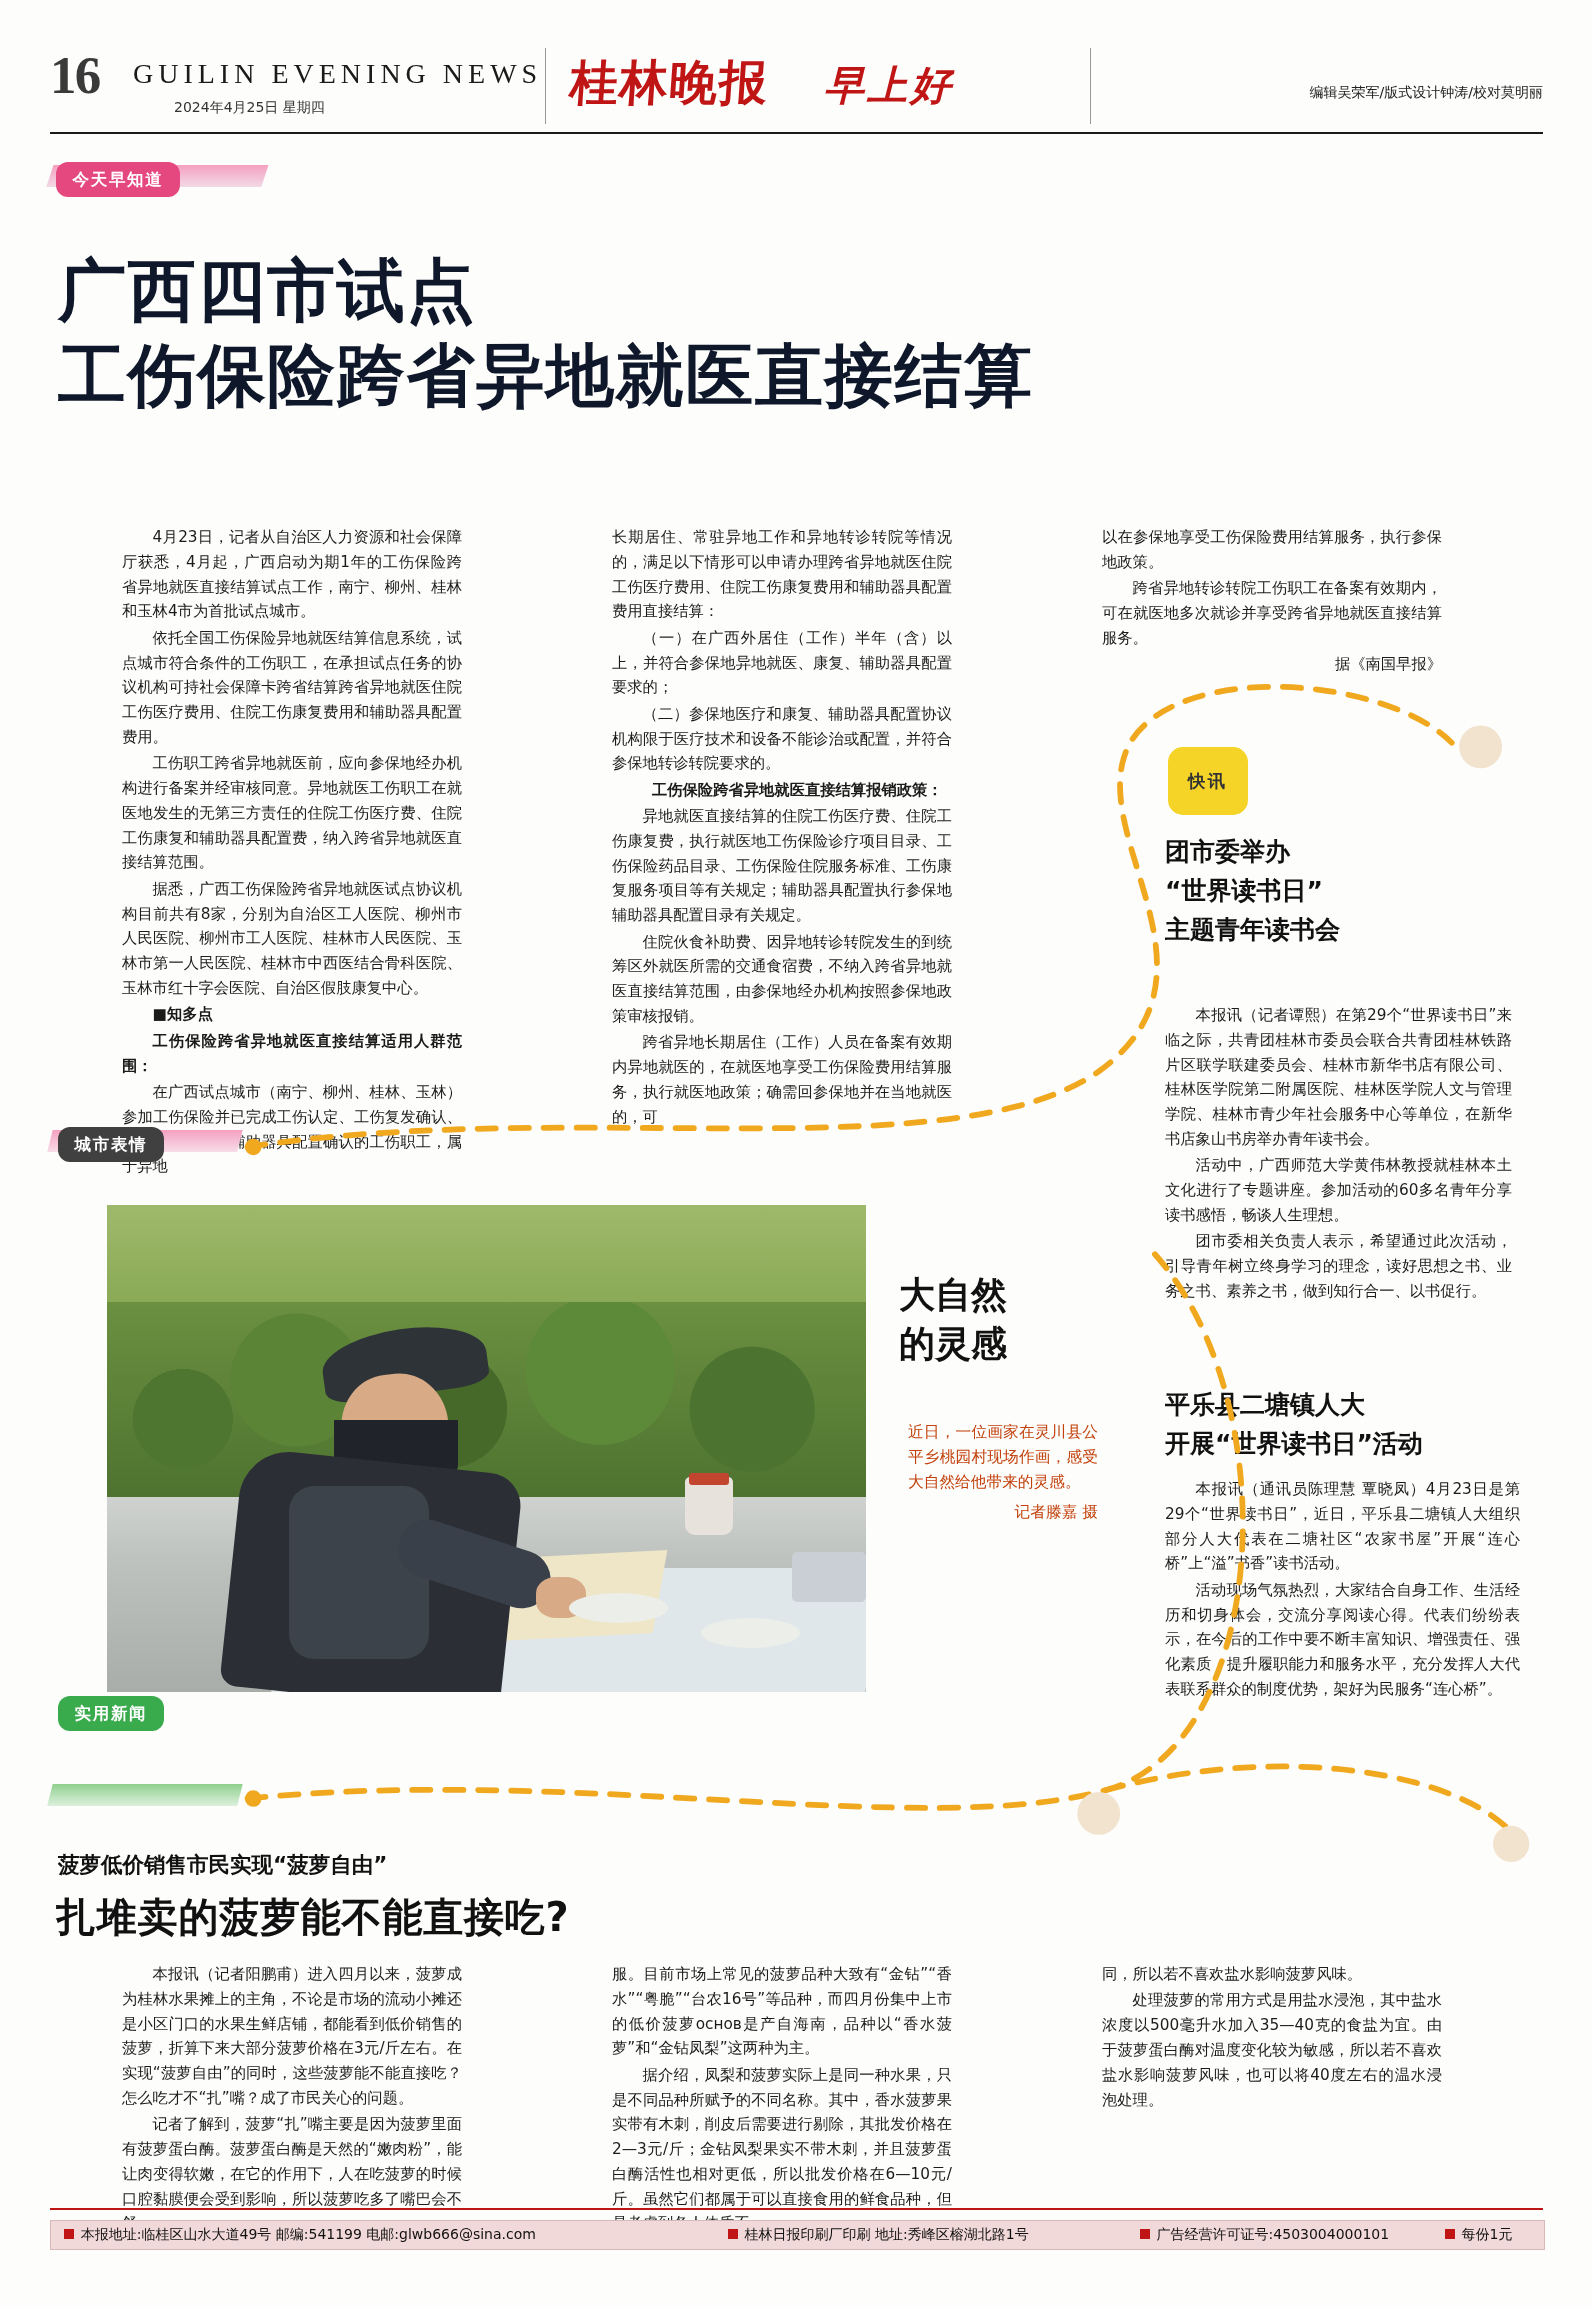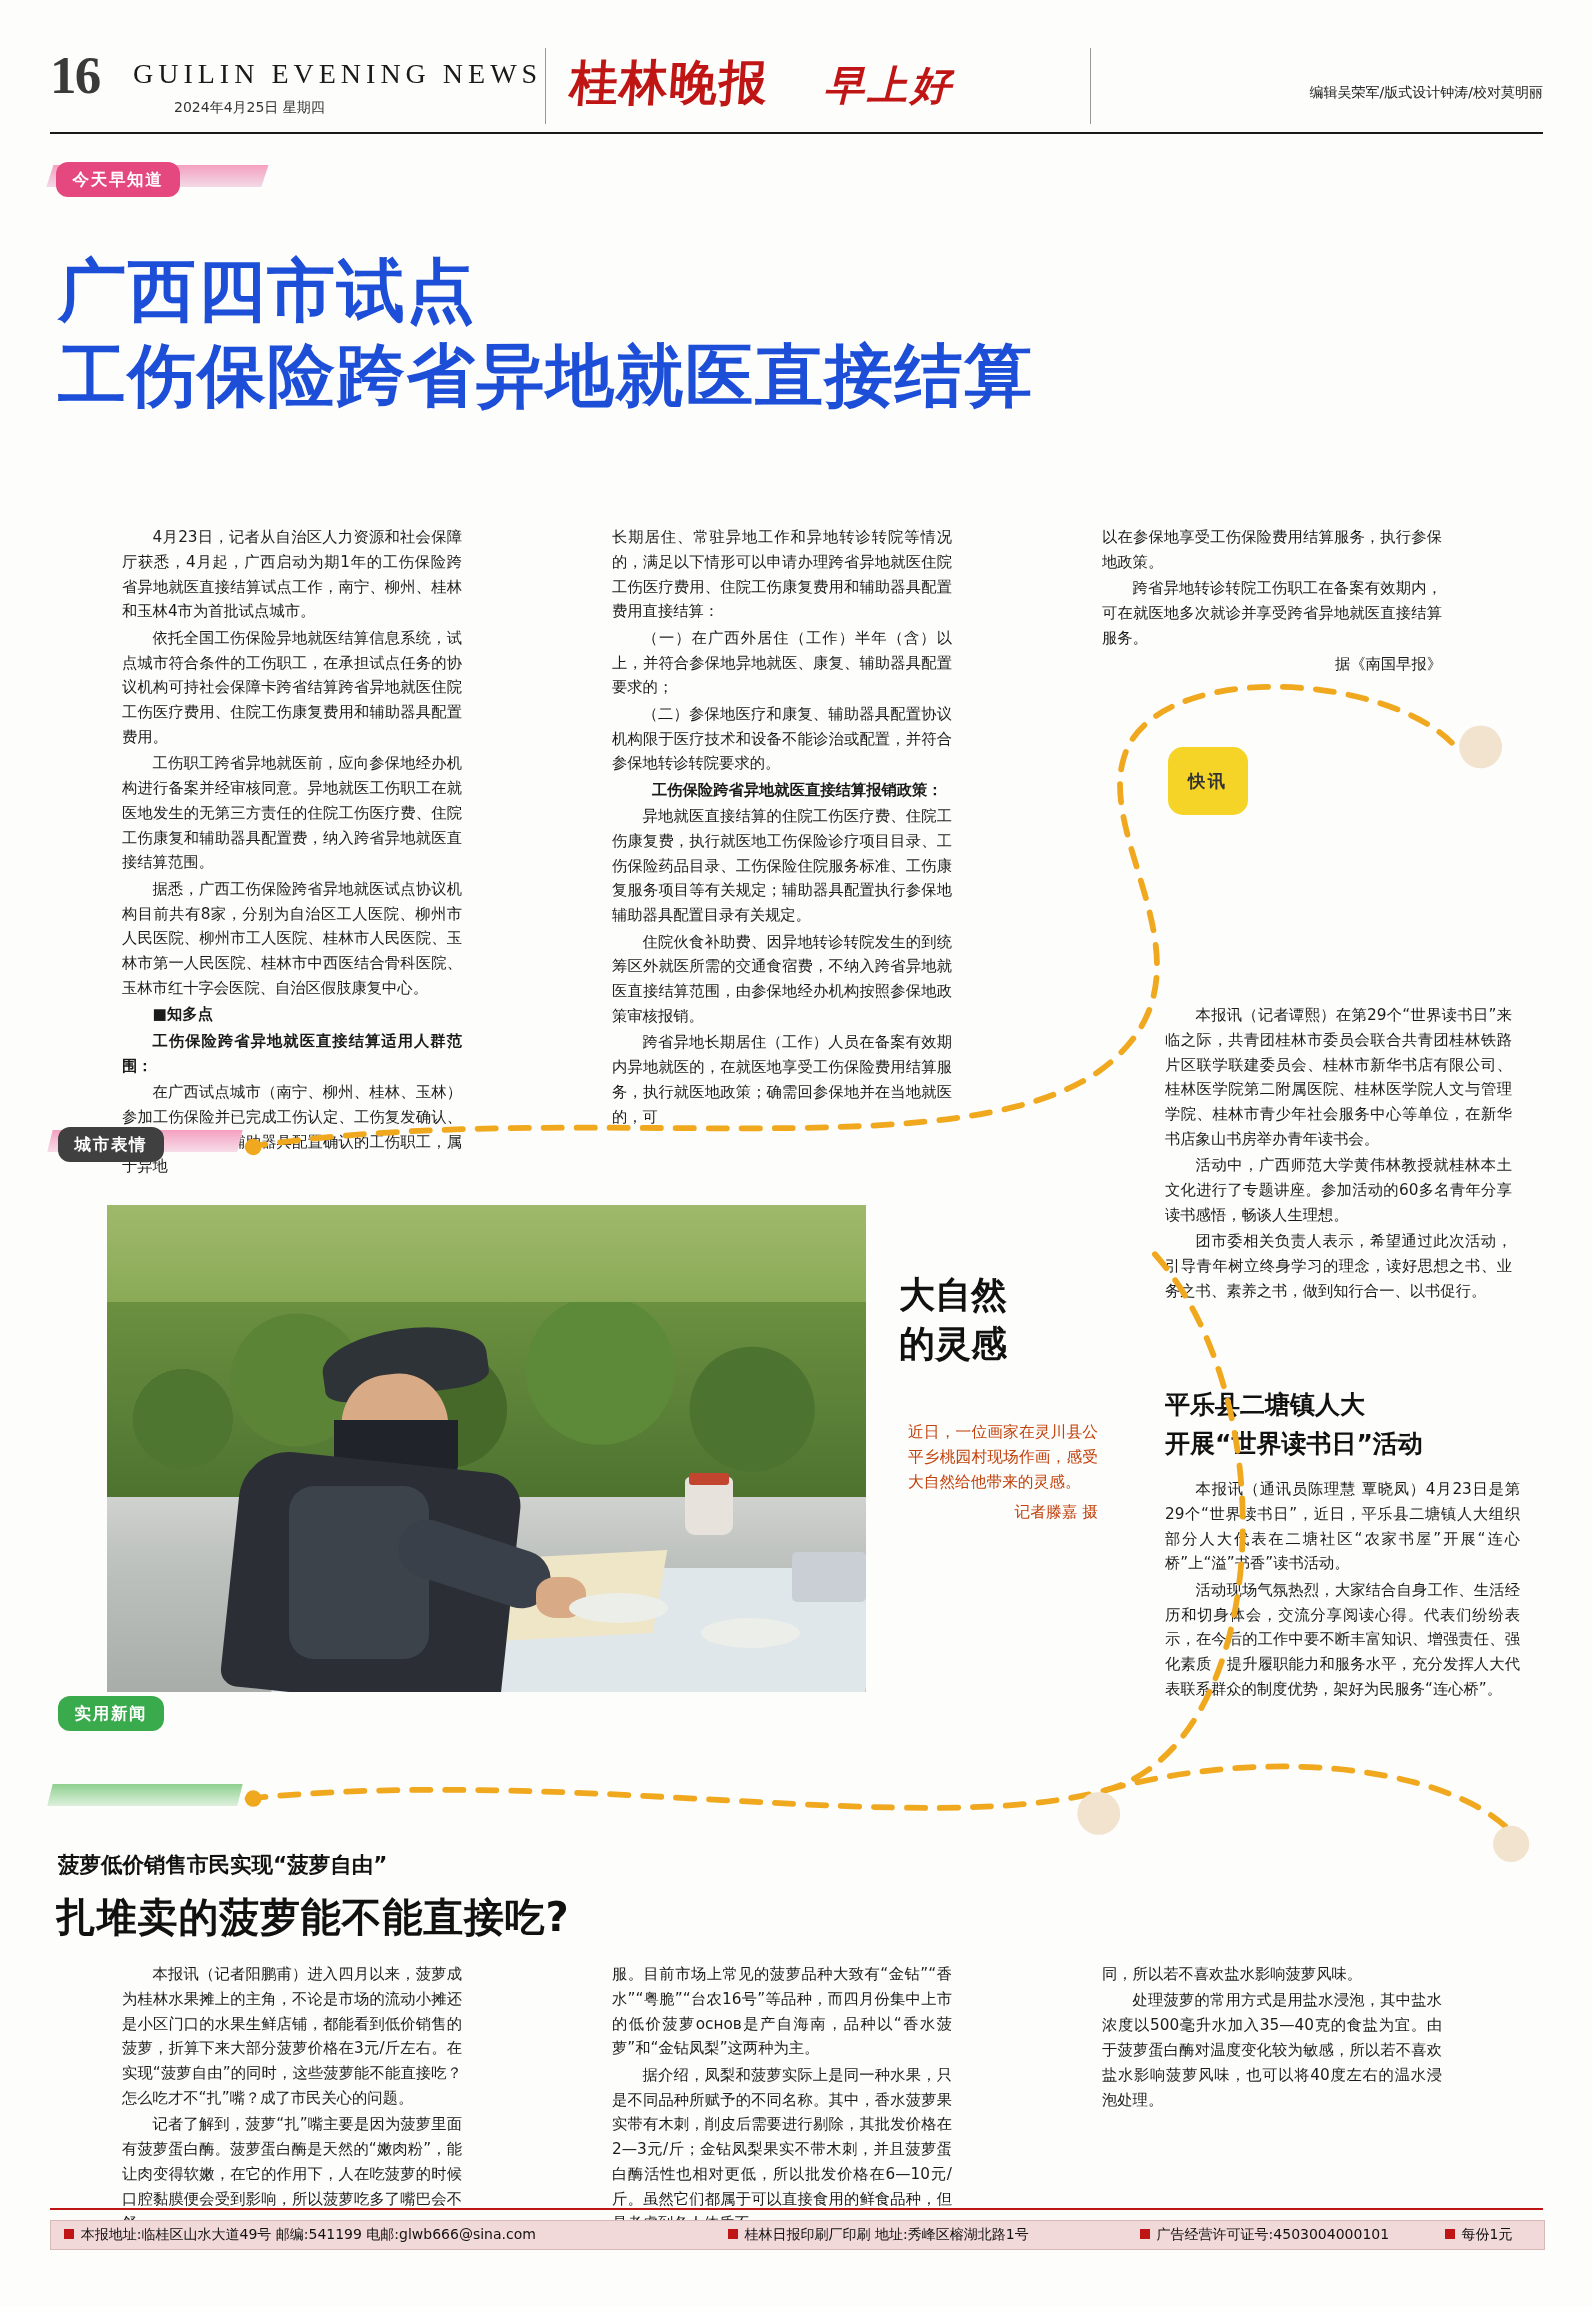--- a/index.html
+++ b/index.html
@@ -69,21 +69,21 @@
   }
   .pill-pink{background:#e5487f;}
   .pill-pink2{background:#404040;}
   .pill-green{background:#3aab4c;}
   .ribbon{
     position:absolute;height:21.5px;z-index:4;
   }
   
   .headline{
     position:absolute;left:58px;top:248px;width:1287px;
-    font-size:68px;line-height:1.25;font-weight:bold;color:#1d4ed8;
+    font-size:68px;line-height:1.25;font-weight:bold;color:#0f172a;
     font-family:"DejaVu Sans", sans-serif;
     letter-spacing:1.7px;
   }
   .headline div{white-space:nowrap;}
   
   .col{
     position:absolute;
     font-size:15.3px;line-height:1.62;
     text-align:justify;
     font-family:"DejaVu Sans", sans-serif;
@@ -253,20 +253,25 @@
   </div>
 
   <div class="col" style="left:1102px;top:525px;width:340px;">
     <p class="noind">以在参保地享受工伤保险费用结算服务，执行参保地政策。</p>
     <p>跨省异地转诊转院工伤职工在备案有效期内，可在就医地多次就诊并享受跨省异地就医直接结算服务。</p>
     <p class="src">据《南国早报》</p>
   </div>
 
   <div class="kx-label">快讯</div>
 
+  <div class="rnews-title" style="left:1165px;top:833px;width:347px;">
+    <div>团市委举办</div>
+    <div>“世界读书日”</div>
+    <div>主题青年读书会</div>
+  </div>
   <div class="col" style="left:1165px;top:1003px;width:347px;">
     <p>本报讯（记者谭熙）在第29个“世界读书日”来临之际，共青团桂林市委员会联合共青团桂林铁路片区联学联建委员会、桂林市新华书店有限公司、桂林医学院第二附属医院、桂林医学院人文与管理学院、桂林市青少年社会服务中心等单位，在新华书店象山书房举办青年读书会。</p>
     <p>活动中，广西师范大学黄伟林教授就桂林本土文化进行了专题讲座。参加活动的60多名青年分享读书感悟，畅谈人生理想。</p>
     <p>团市委相关负责人表示，希望通过此次活动，引导青年树立终身学习的理念，读好思想之书、业务之书、素养之书，做到知行合一、以书促行。</p>
   </div>
 
   <div class="rnews-title" style="left:1165px;top:1386px;width:355px;">
     <div>平乐县二塘镇人大</div>
     <div>开展“世界读书日”活动</div>
   </div>

